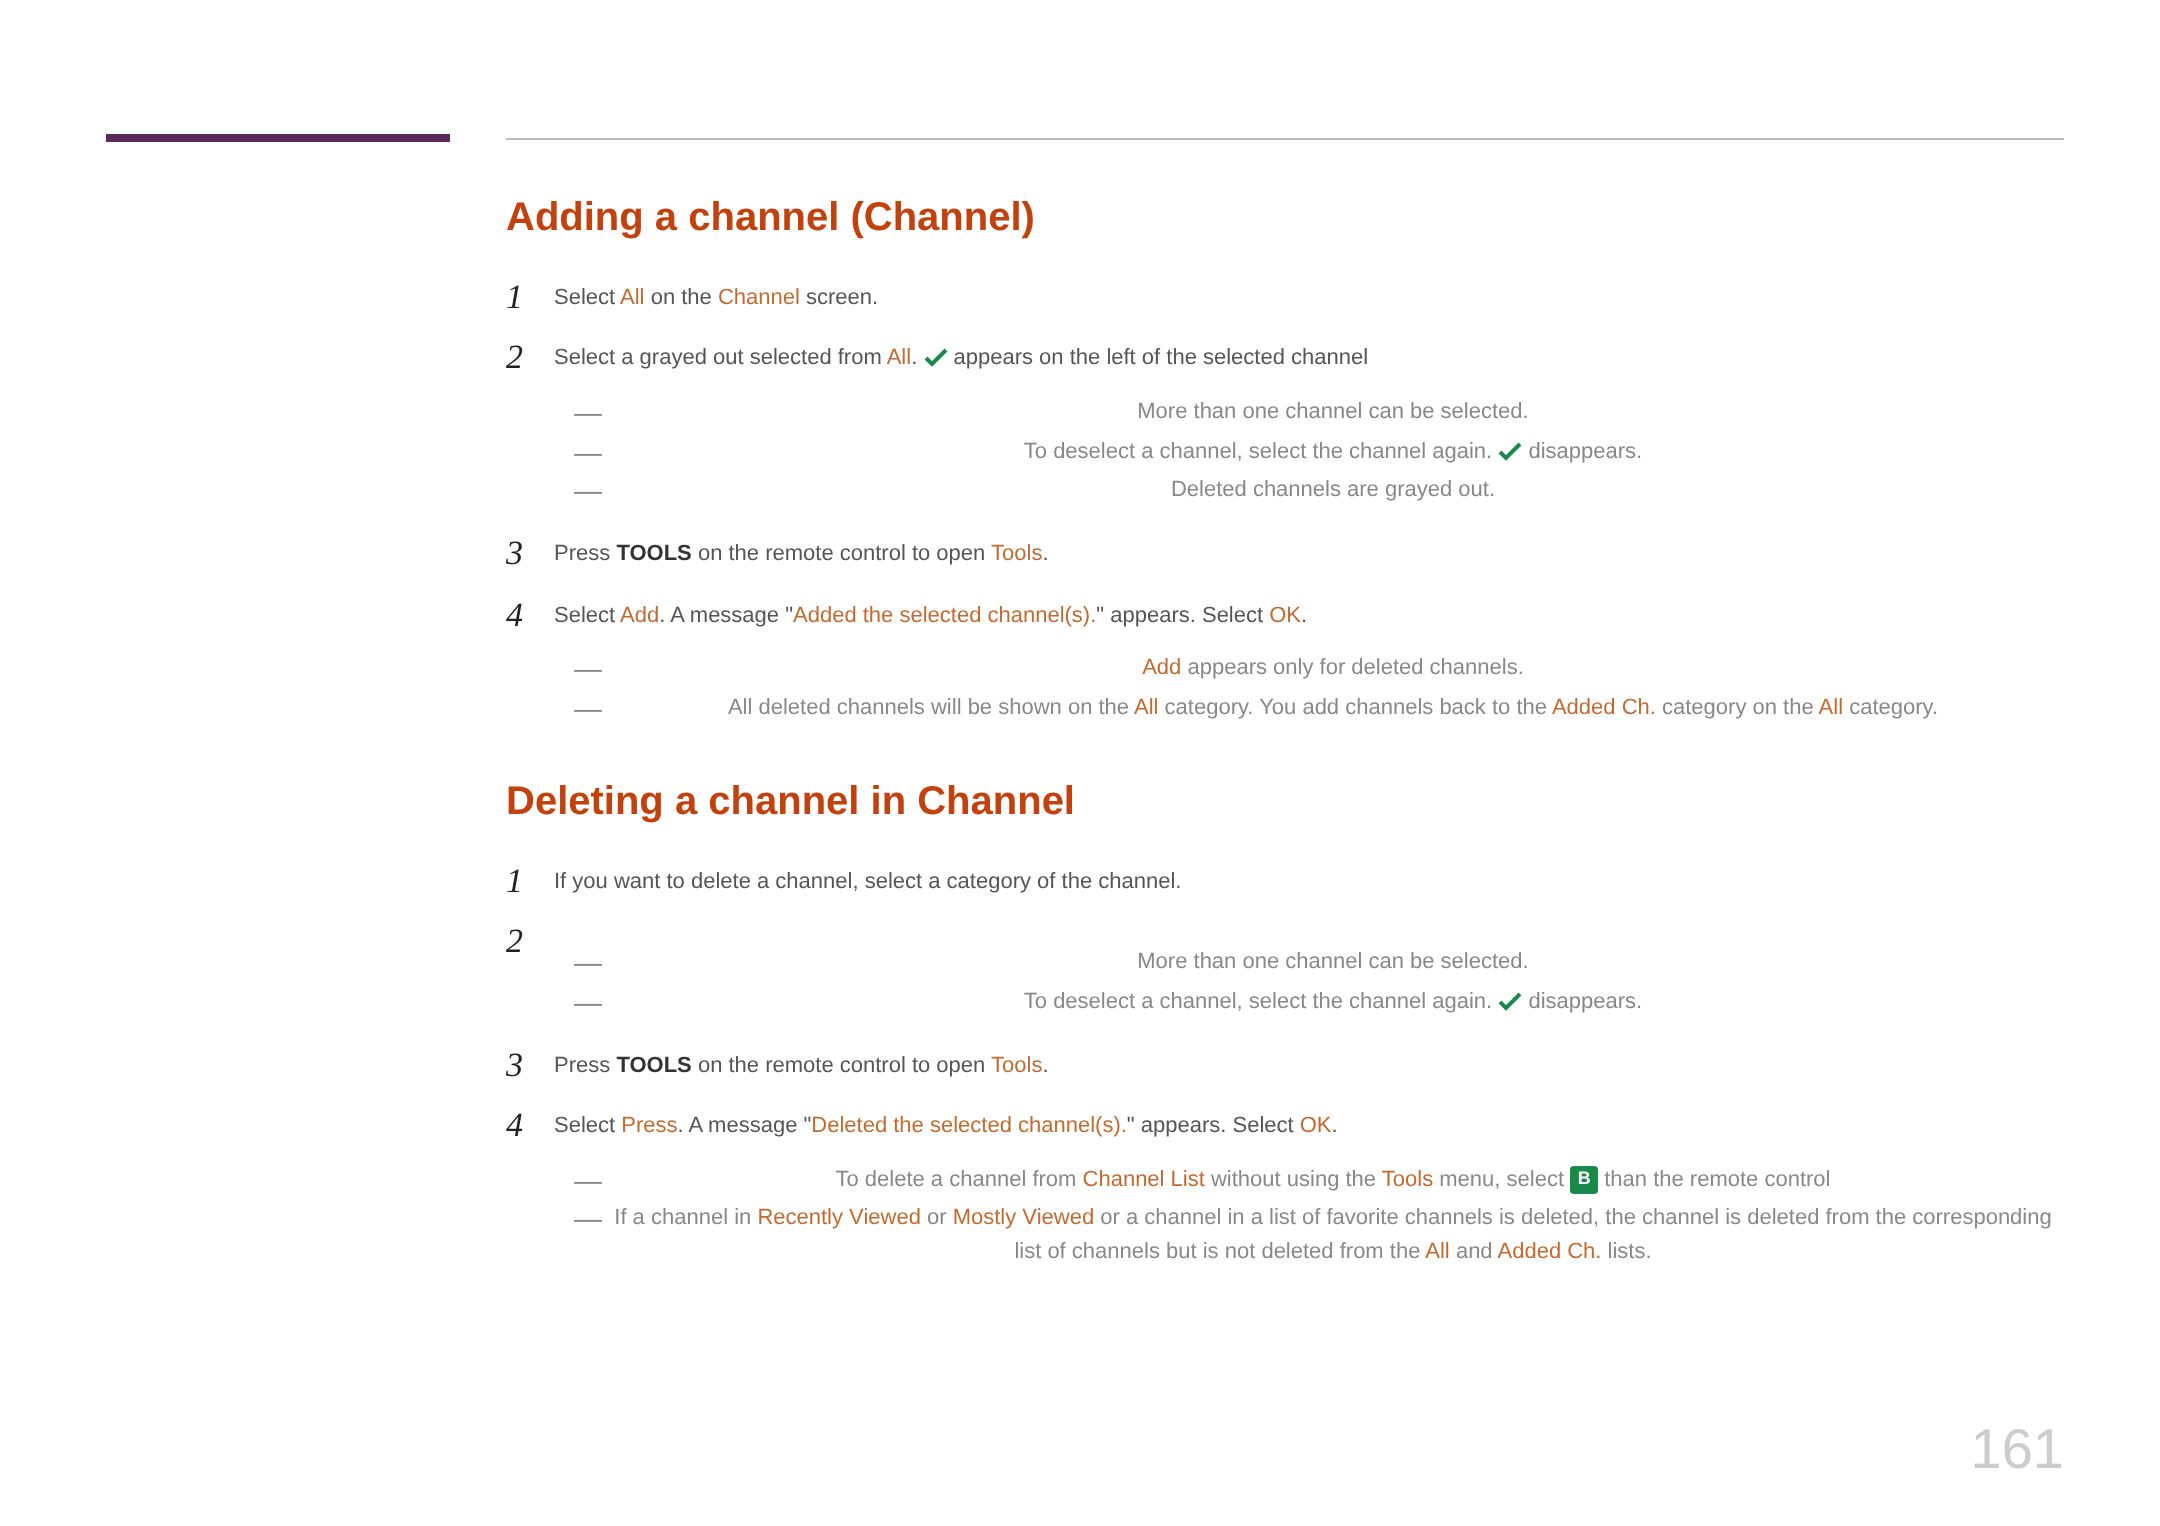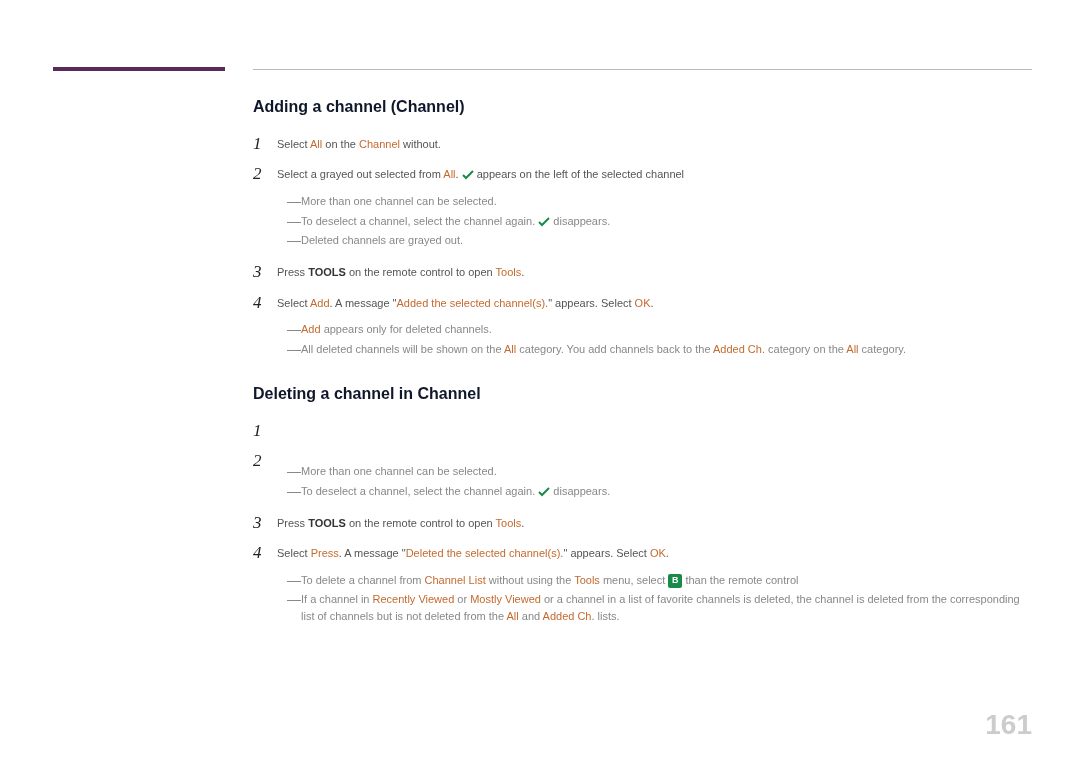--- a/index.html
+++ b/index.html
@@ -27,23 +27,23 @@
     height: 1px;
     background: #bbb;
   }
   .content {
     position: absolute;
     left: 253px;
     top: 98px;
     right: 48px;
   }
   h2 {
-    font-size: 16px;
+    font-size: 20px;
     font-weight: 700;
-    color: #0f172a;
+    color: #c2410c;
     margin-bottom: 18px;
   }
   .section + .section { margin-top: 24px; }
   .step {
     display: flex;
     align-items: flex-start;
     margin-bottom: 10px;
   }
   .num {
     font-family: Georgia, 'Times New Roman', serif;
@@ -76,21 +76,21 @@
     margin-bottom: 3px;
   }
   .note .dash {
     width: 14px;
     flex-shrink: 0;
     color: #888;
     font-weight: 300;
     font-size: 14px;
     line-height: 1.2;
   }
-  .note .ntext { flex: 1; }
+  .note .ntext { flex: 1; text-align: center; }
   .kw-r { color: #c46a2e; font-weight: 400; }
   .kw-b { color: #333; font-weight: 700; }
   .check {
     display: inline-block;
     width: 12px;
     vertical-align: middle;
   }
   .check svg { display: block; }
   .b-icon {
     display: inline-flex;
@@ -104,37 +104,37 @@
     font-size: 9px;
     font-weight: 700;
     vertical-align: middle;
   }
   .page-num {
     position: absolute;
     right: 48px;
     bottom: 22px;
     font-size: 28px;
     color: #ccc;
-    font-weight: 700;
+    font-weight: 400;
     font-family: Arial, sans-serif;
   }
 </style>
 </head>
 <body>
 
 <div class="accent-bar"></div>
 <div class="rule"></div>
 
 <div class="content" id="content-root">
     <div class="section">
       <h2>Adding a channel (Channel)</h2>
       <div class="step">
         <div class="num">1</div>
         <div class="body">
-          <p><span>Select </span><span class="kw-r">All</span><span> on the </span><span class="kw-r">Channel</span><span> without.</span></p>
+          <p><span>Select </span><span class="kw-r">All</span><span> on the </span><span class="kw-r">Channel</span><span> screen.</span></p>
         </div>
       </div>
       <div class="step">
         <div class="num">2</div>
         <div class="body">
           <p><span>Select a grayed out selected from </span><span class="kw-r">All</span><span>. </span><span class="check"><svg width="12" height="10" viewBox="0 0 12 10">
                 <path d="M1 5 L4 8 L11 1" stroke="#1a8a4a" stroke-width="2" fill="none"></path>
               </svg></span><span> appears on the left of the selected channel</span></p>
           <div class="notes">
             <div class="note">
@@ -174,20 +174,23 @@
               <span class="ntext"><span>All deleted channels will be shown on the </span><span class="kw-r">All</span><span> category. You add channels back to the </span><span class="kw-r">Added Ch.</span><span> category on the </span><span class="kw-r">All</span><span> category.</span></span>
             </div>
           </div>
         </div>
       </div>
     </div>
     <div class="section">
       <h2>Deleting a channel in Channel</h2>
       <div class="step">
         <div class="num">1</div>
+        <div class="body">
+          <p><span>If you want to delete a channel, select a category of the channel.</span></p>
+        </div>
       </div>
       <div class="step">
         <div class="num">2</div>
         <div class="body">
           <div class="notes">
             <div class="note">
               <span class="dash">―</span>
               <span class="ntext"><span>More than one channel can be selected.</span></span>
             </div>
             <div class="note">

